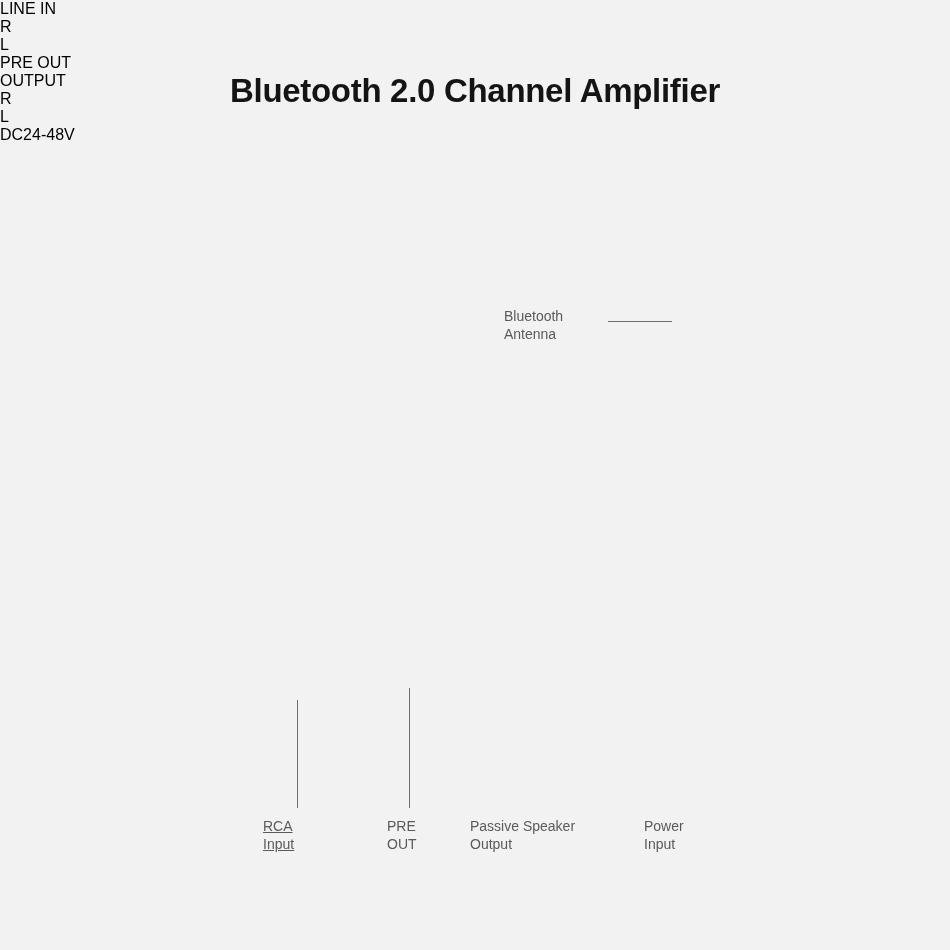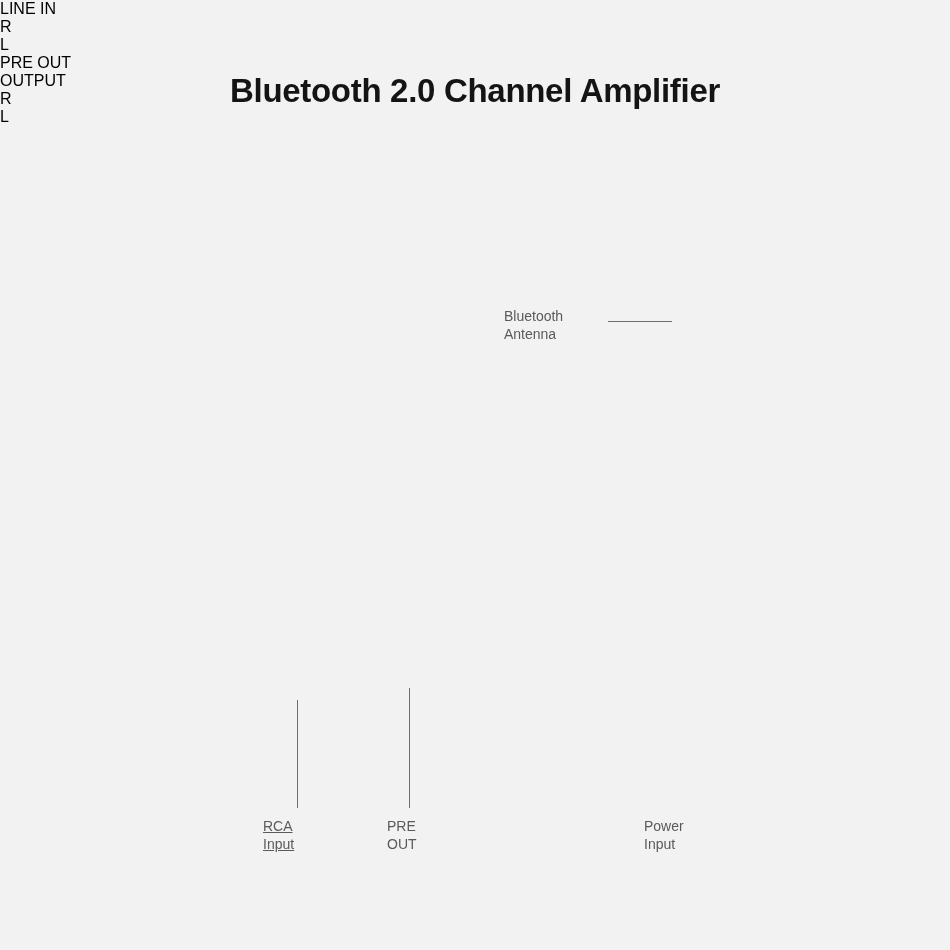--- a/index.html
+++ b/index.html
@@ -452,28 +452,31 @@
     </div>
 
     <div class="chan chan-r">R</div>
     <div class="chan chan-l">L</div>
 
     <div class="dc-socket">
       <div class="dc-inner">
         <div class="dc-pin"></div>
       </div>
     </div>
+    <div class="lbl-dc">DC24-48V</div>
 
   </div>
 
   <div class="lead lead-v lead-rca"></div>
   <div class="lead lead-v lead-pre"></div>
   <div class="lead lead-v lead-spk"></div>
   <div class="lead lead-v lead-pwr"></div>
 
   <div class="callout cal-bottom cal-rca">RCA
 Input</div>
   <div class="callout cal-bottom cal-pre">PRE
 OUT</div>
+  <div class="callout cal-bottom cal-spk">Passive Speaker
+Output</div>
   <div class="callout cal-bottom cal-pwr">Power
 Input</div>
 
 </div>
 
 </body></html>

